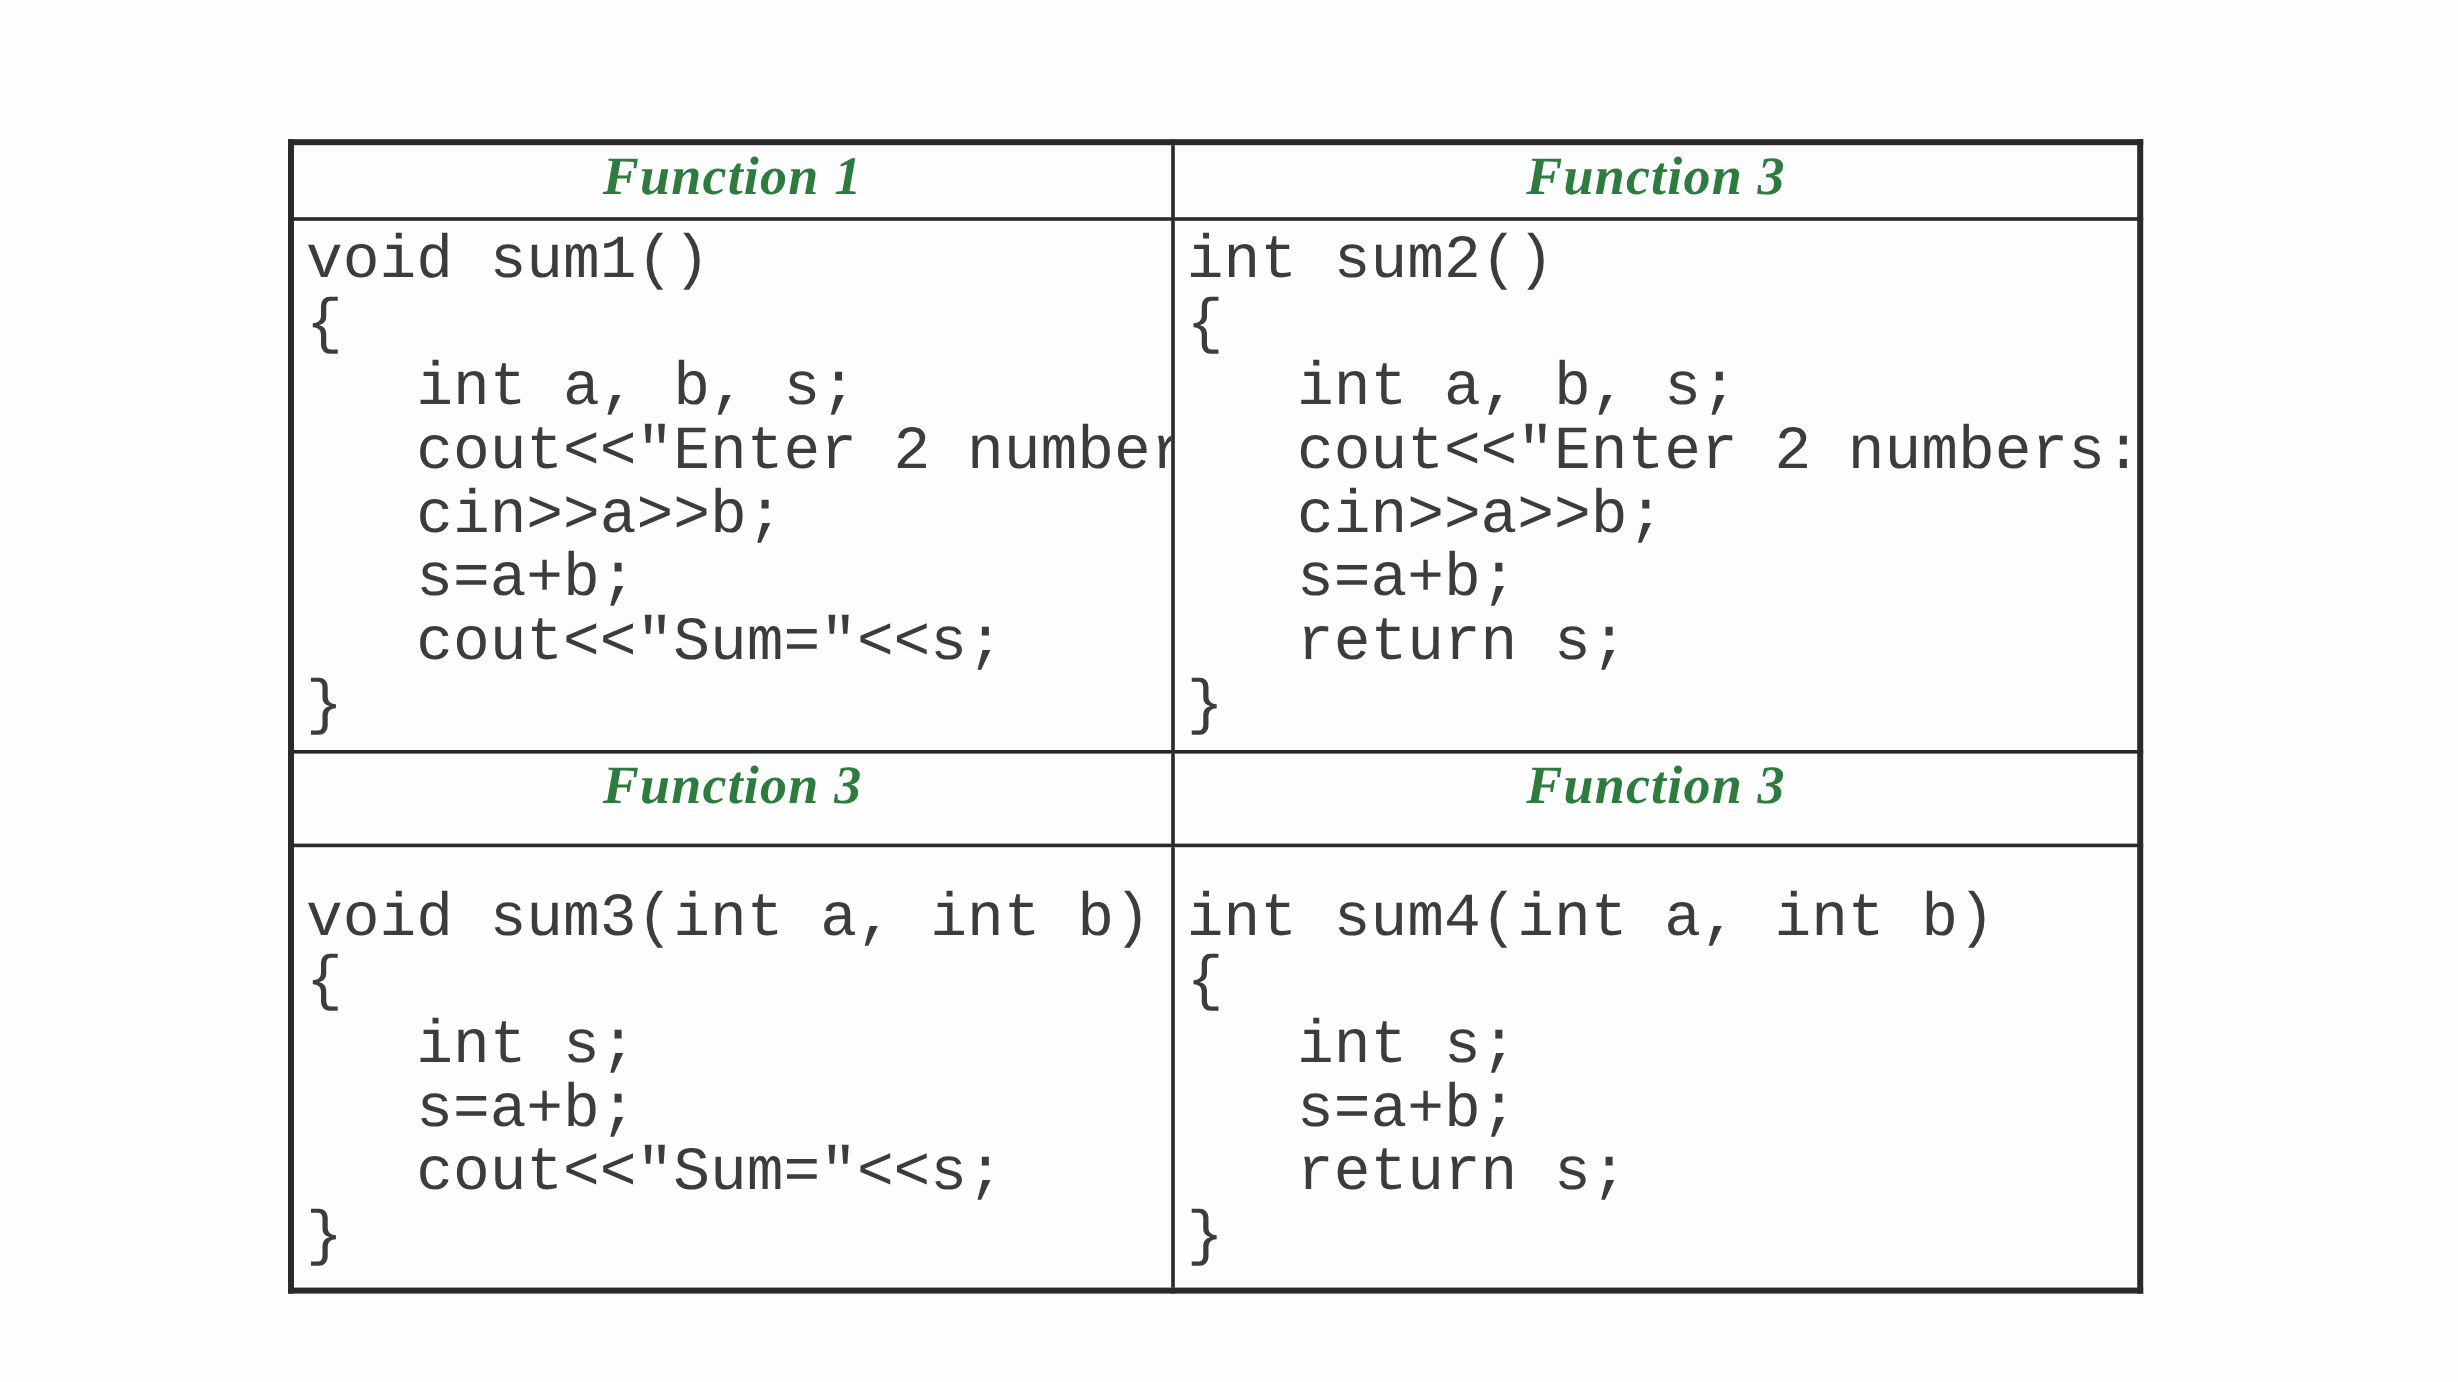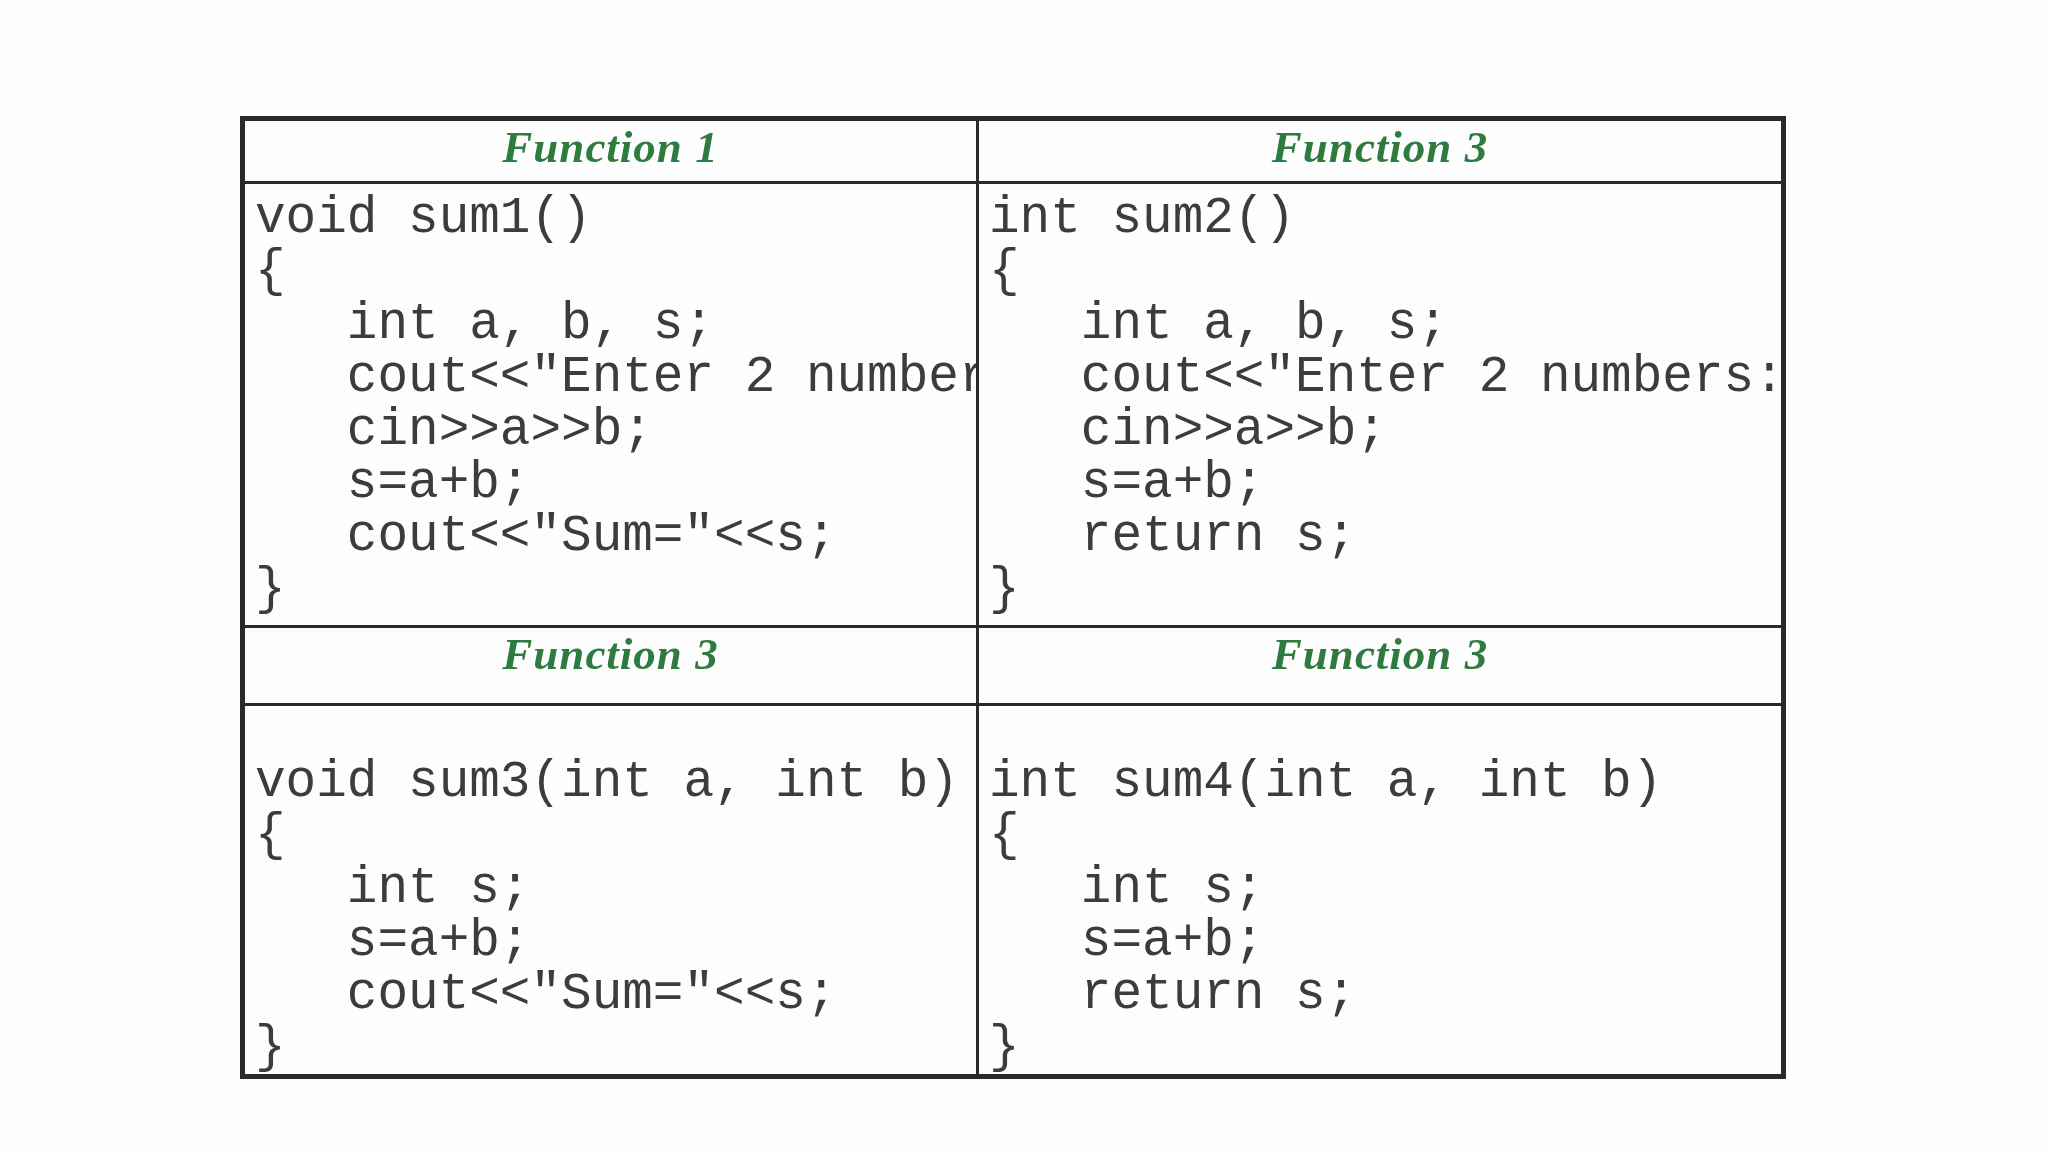--- a/index.html
+++ b/index.html
@@ -48,21 +48,21 @@
   }
   td.code-cell pre {
     margin: 0;
     font-family: "Liberation Mono", "DejaVu Sans Mono", monospace;
     font-size: 51px;
     line-height: 53px;
     color: #3c3c3c;
     white-space: pre;
   }
   tr.code-row-1 td.code-cell pre { padding: 8px 0 0 10px; }
-  tr.code-row-2 td.code-cell pre { padding: 34px 0 0 10px; margin-top: 16px; }
+  tr.code-row-2 td.code-cell pre { padding: 34px 0 0 10px; }
 </style>
 </head>
 <body>
 
 <div class="canvas">
   <table class="fn-table">
     <colgroup>
       <col style="width:735px">
       <col style="width:806px">
     </colgroup>

